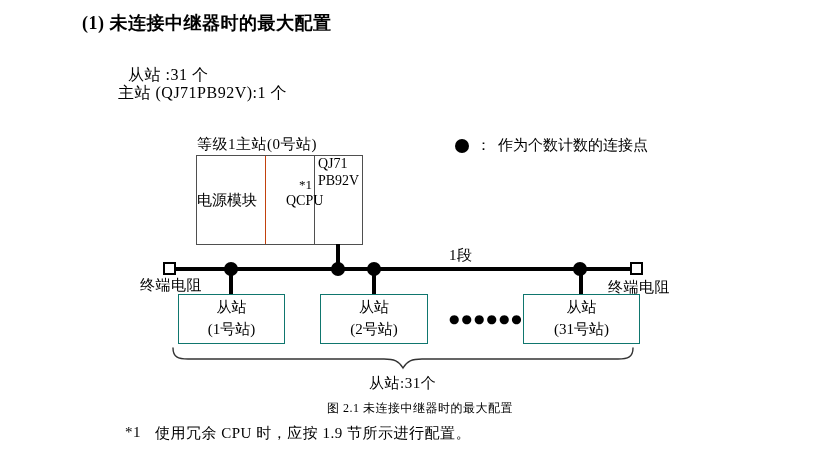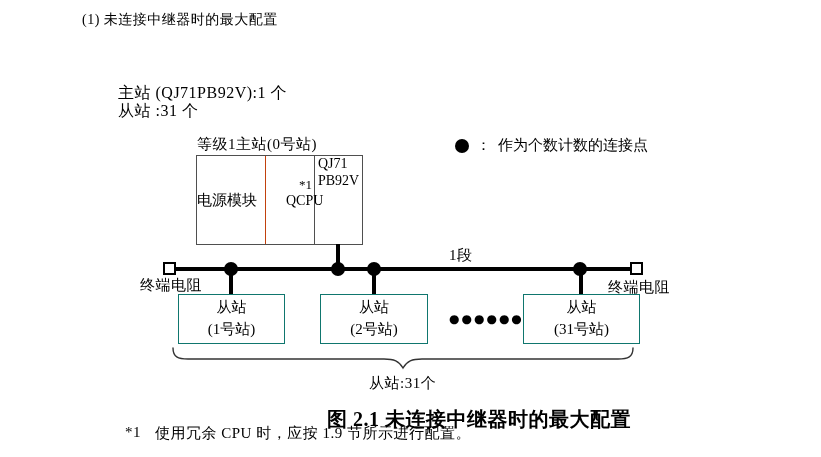--- a/index.html
+++ b/index.html
@@ -5,21 +5,21 @@
   html,body{margin:0;padding:0;background:#ffffff;}
   .page{
     position:relative;
     width:821px;height:457px;
     background:#ffffff;
     color:#000;
     font-family:"Liberation Serif","DejaVu Serif",serif;
     overflow:hidden;
   }
   .abs{position:absolute;}
-  .title{font-size:14px;font-weight:normal;letter-spacing:.5px;}
+  .title{font-size:18px;font-weight:bold;letter-spacing:.5px;}
   .spec{font-size:16px;letter-spacing:.5px;}
   .dlabel{font-size:15px;letter-spacing:.5px;}
   
   .master-box{
     display:flex;box-sizing:border-box;
     width:167px;height:90px;
     border:1px solid #4f4f4f;background:#fff;
   }
   .mcell{box-sizing:border-box;font-size:14px;}
   .mcell-power{width:69px;border-right:1px solid #c2410c;display:flex;align-items:center;justify-content:flex-start;font-size:15px;}
@@ -36,31 +36,31 @@
   .node{width:14px;height:14px;border-radius:50%;background:#000;}
   .term{width:13px;height:13px;box-sizing:border-box;border:2px solid #000;background:#fff;}
   
   .slave-box{
     box-sizing:border-box;height:50px;
     border:1px solid #0f766e;background:#fff;
     display:flex;flex-direction:column;align-items:center;justify-content:center;
     font-size:15px;line-height:1.45;text-align:center;
   }
   .ellipsis{font-size:12px;letter-spacing:2px;color:#000;font-family:"DejaVu Sans",sans-serif;}
-  .caption{font-size:20px;font-weight:bold;letter-spacing:.5px;margin-top:6px;}
+  .caption{font-size:12px;font-weight:normal;letter-spacing:.5px;}
   .footnote{display:flex;gap:14px;font-size:15px;letter-spacing:.5px;}
 </style>
 </head>
 <body>
 
 <div class="page">
 
   <div class="abs title" style="left:82px;top:11px;">(1) 未连接中继器时的最大配置</div>
   <div class="abs spec" style="left:118px;top:41px;margin-top:42px;">主站 (QJ71PB92V):1 个</div>
-  <div class="abs spec" style="left:118px;top:65px;margin-top:36px;">从站 :31 个</div>
+  <div class="abs spec" style="left:128px;top:65px;">从站 :31 个</div>
 
   <div>
 
     <div class="abs dlabel" style="left:197px;top:135px;">等级1主站(0号站)</div>
 
     <div class="abs master-box" style="left:196px;top:155px;">
       <div class="mcell mcell-power">
         <span>电源模块</span>
       </div>
       <div class="mcell mcell-cpu">

